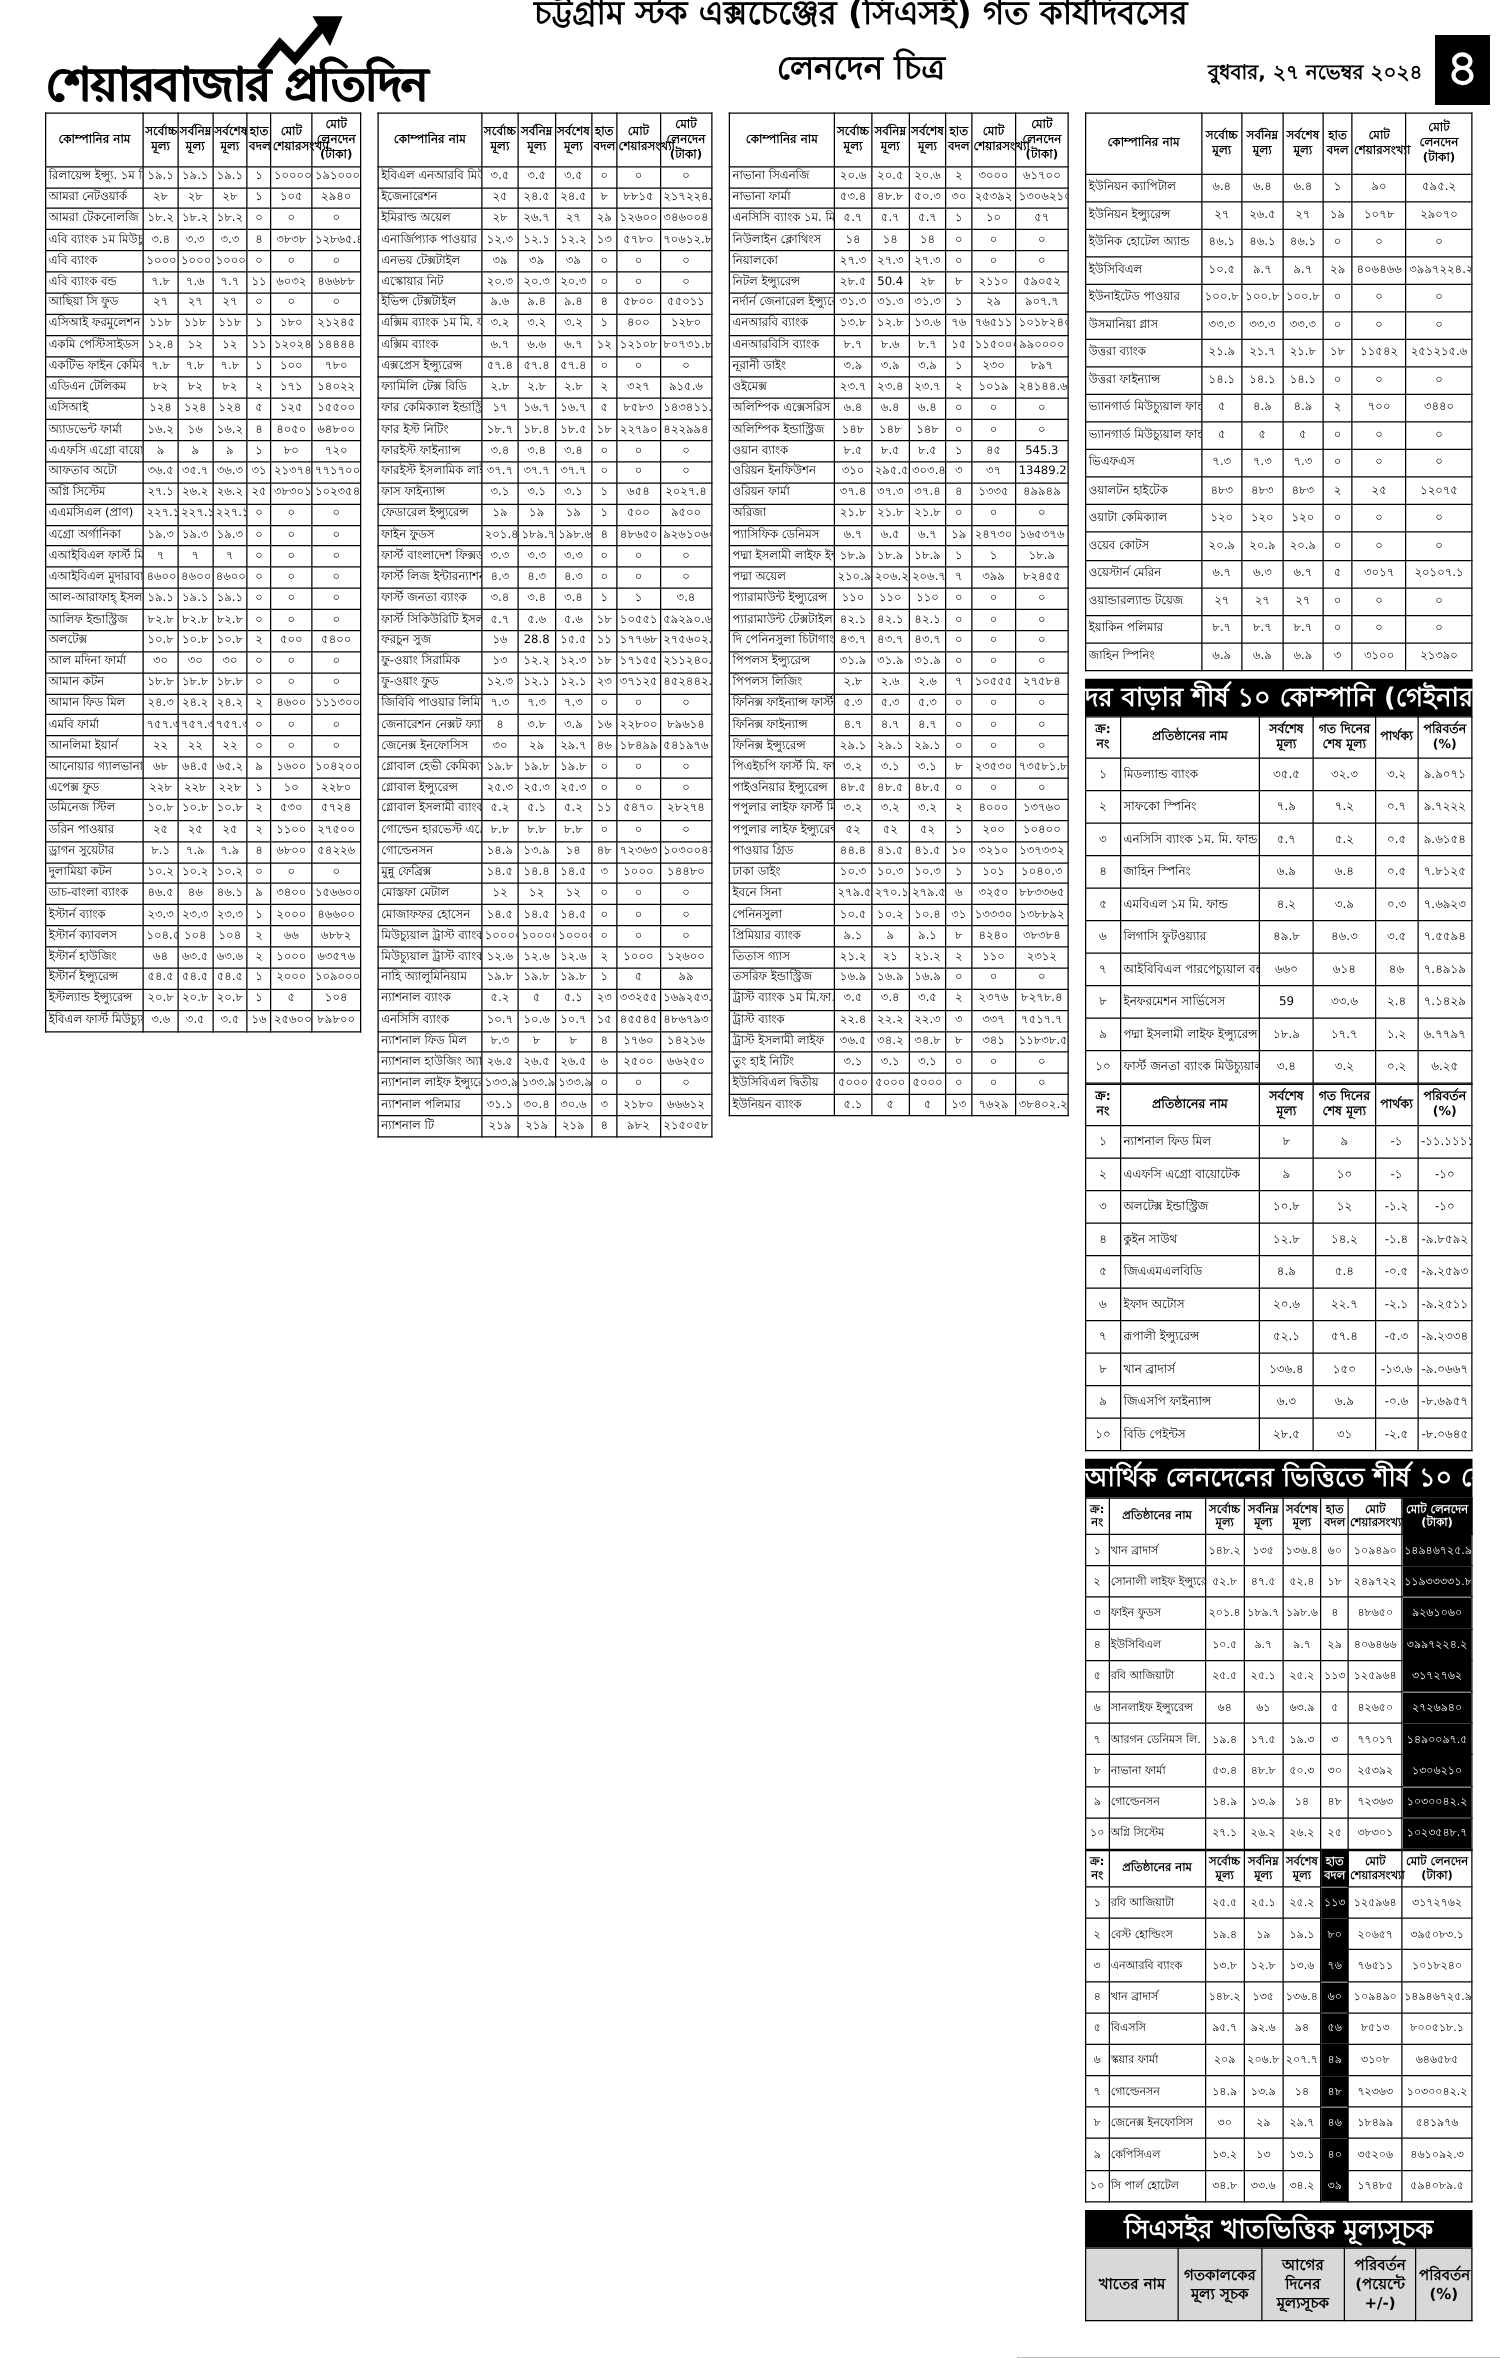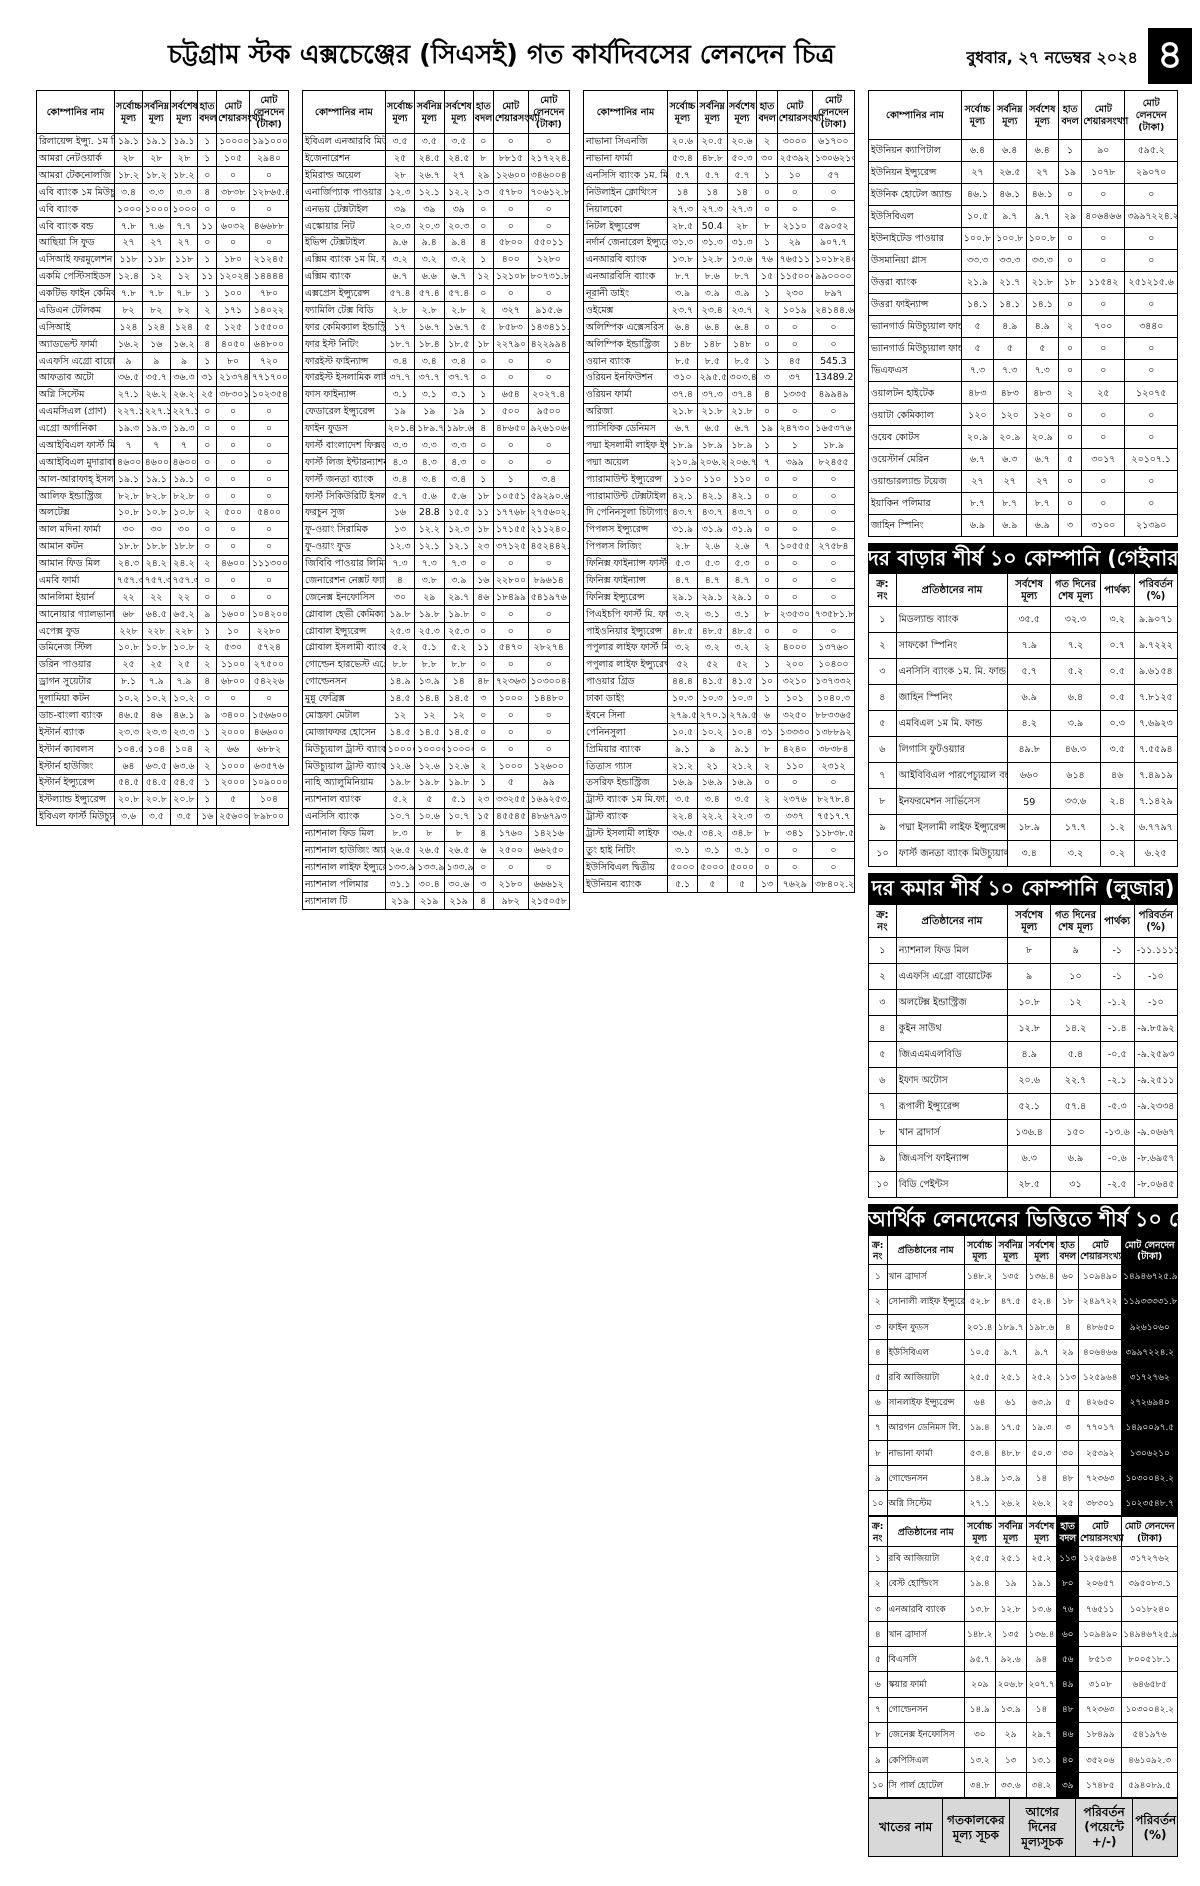--- a/index.html
+++ b/index.html
@@ -43,20 +43,29 @@
   
   .sector th{border:1px solid #000;background:#d8d8d8;font-size:12px;font-weight:700;padding:6px 2px;line-height:1.25;}
   .sector{border:1.5px solid #000;}
 </style>
 </head>
 <body>
 
 <div class="page">
 
   <div class="masthead">
+    <div class="logo">
+      <span class="logo-arrow">
+        <svg width="70" height="52" viewBox="0 0 70 52">
+          <polyline points="2,44 18,24 30,36 54,8" fill="none" stroke="#000" stroke-width="7"></polyline>
+          <polygon points="44,2 68,2 58,26" fill="#000"></polygon>
+        </svg>
+      </span>
+      <div class="logo-text">শেয়ারবাজার প্রতিদিন</div>
+    </div>
     <div class="head-title">চট্টগ্রাম স্টক এক্সচেঞ্জের  (সিএসই) গত কার্যদিবসের লেনদেন চিত্র</div>
     <div class="head-date">বুধবার, ২৭ নভেম্বর ২০২৪</div>
     <div class="page-num">৪</div>
   </div>
 
   <div class="strips">
 
     <div class="strip1">
       <table class="stock-table">
           <colgroup>
@@ -1611,21 +1620,20 @@
               <td>১০</td>
               <td class="name">ফার্স্ট জনতা ব্যাংক মিউচ্যুয়াল ফান্ড</td>
               <td>৩.৪</td>
               <td>৩.২</td>
               <td>০.২</td>
               <td>৬.২৫</td>
             </tr>
           </tbody>
         </table>
 
-      <div class="section-bar">দর কমার শীর্ষ ১০ কোম্পানি (লুজার)</div>
       <table class="top10">
           <colgroup>
             <col style="width: 9%;">
             <col style="width: 36%;">
             <col style="width: 14%;">
             <col style="width: 16%;">
             <col style="width: 11%;">
             <col style="width: 14%;">
           </colgroup>
           <thead>
@@ -1970,20 +1978,21 @@
               <td>৩৪.৮</td>
               <td>৩৩.৬</td>
               <td>৩৪.২</td>
               <td class="dark">৩৯</td>
               <td>১৭৪৮৫</td>
               <td>৫৯৪০৮৯.৫</td>
             </tr>
           </tbody>
         </table>
 
+      <div class="section-bar">সিএসইর খাতভিত্তিক মূল্যসূচক</div>
       <table class="sector">
           <colgroup>
             <col style="width: 24%;">
             <col style="width: 21.5%;">
             <col style="width: 21.5%;">
             <col style="width: 18.5%;">
             <col style="width: 14.5%;">
           </colgroup>
           <thead>
             <tr>

